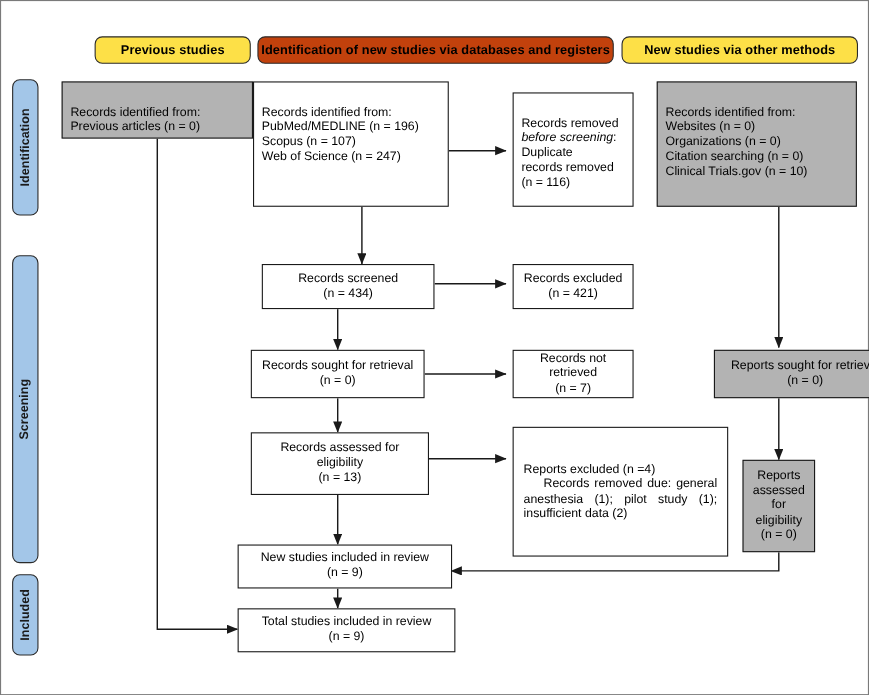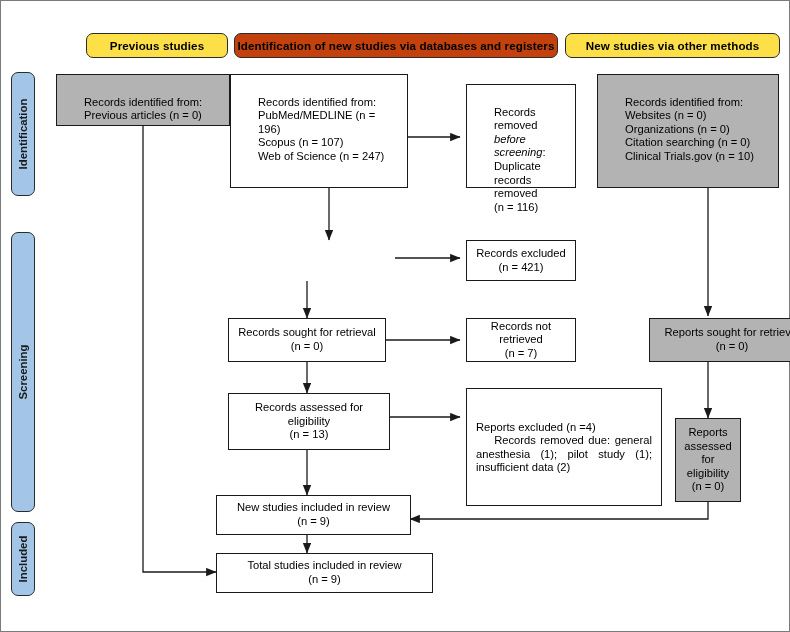--- a/index.html
+++ b/index.html
@@ -29,21 +29,21 @@
     width: 790px; height: 632px;
   }
   .node {
     position: absolute;
     box-sizing: border-box;
     border: 1.6px solid #1a1a1a;
     background: #ffffff;
     color: #000000;
     font-size: 11.2px;
     line-height: 13.6px;
-    padding: 7px 8px 5px 27px;
+    padding: 7px 8px 5px 7px;
     white-space: pre-line;
   }
   .node.gray { background: #b3b3b3; }
   .node.center { text-align: center; display: flex; align-items: center; justify-content: center; padding: 4px 6px; }
   .node.center span { display: block; width: 100%; }
   .node.justified { text-align: justify; text-justify: inter-word; }
   .node.justified .hang { display: inline; }
 
   .banner {
     position: absolute;
@@ -167,20 +167,24 @@
   </div>
 
   <div class="node gray" style="left:597px; top:74px; width:182px; height:114px;">
     <span>Records identified from:
    Websites (n = 0)
    Organizations (n = 0)
    Citation searching (n = 0)
    Clinical Trials.gov (n = 10)</span>
   </div>
 
+  <div class="node center" style="left:238px; top:240px; width:157px; height:41px;">
+    <span>Records screened
+(n = 434)</span>
+  </div>
 
   <div class="node center" style="left:466px; top:240px; width:110px; height:41px;">
     <span>Records excluded
 (n = 421)</span>
   </div>
 
   <div class="node center" style="left:228px; top:318px; width:158px; height:44px;">
     <span>Records sought for retrieval
 (n = 0)</span>
   </div>
@@ -211,18 +215,18 @@
 for
 eligibility
 (n = 0)</span>
   </div>
 
   <div class="node center" style="left:216px; top:495px; width:195px; height:40px;">
     <span>New studies included in review
 (n = 9)</span>
   </div>
 
-  <div class="node center" style="left:216px; top:553px; width:217px; height:40px;">
+  <div class="node center" style="left:216px; top:553px; width:198px; height:40px;">
     <span>Total studies included in review
 (n = 9)</span>
   </div>
 
 </div>
 
 </body></html>

